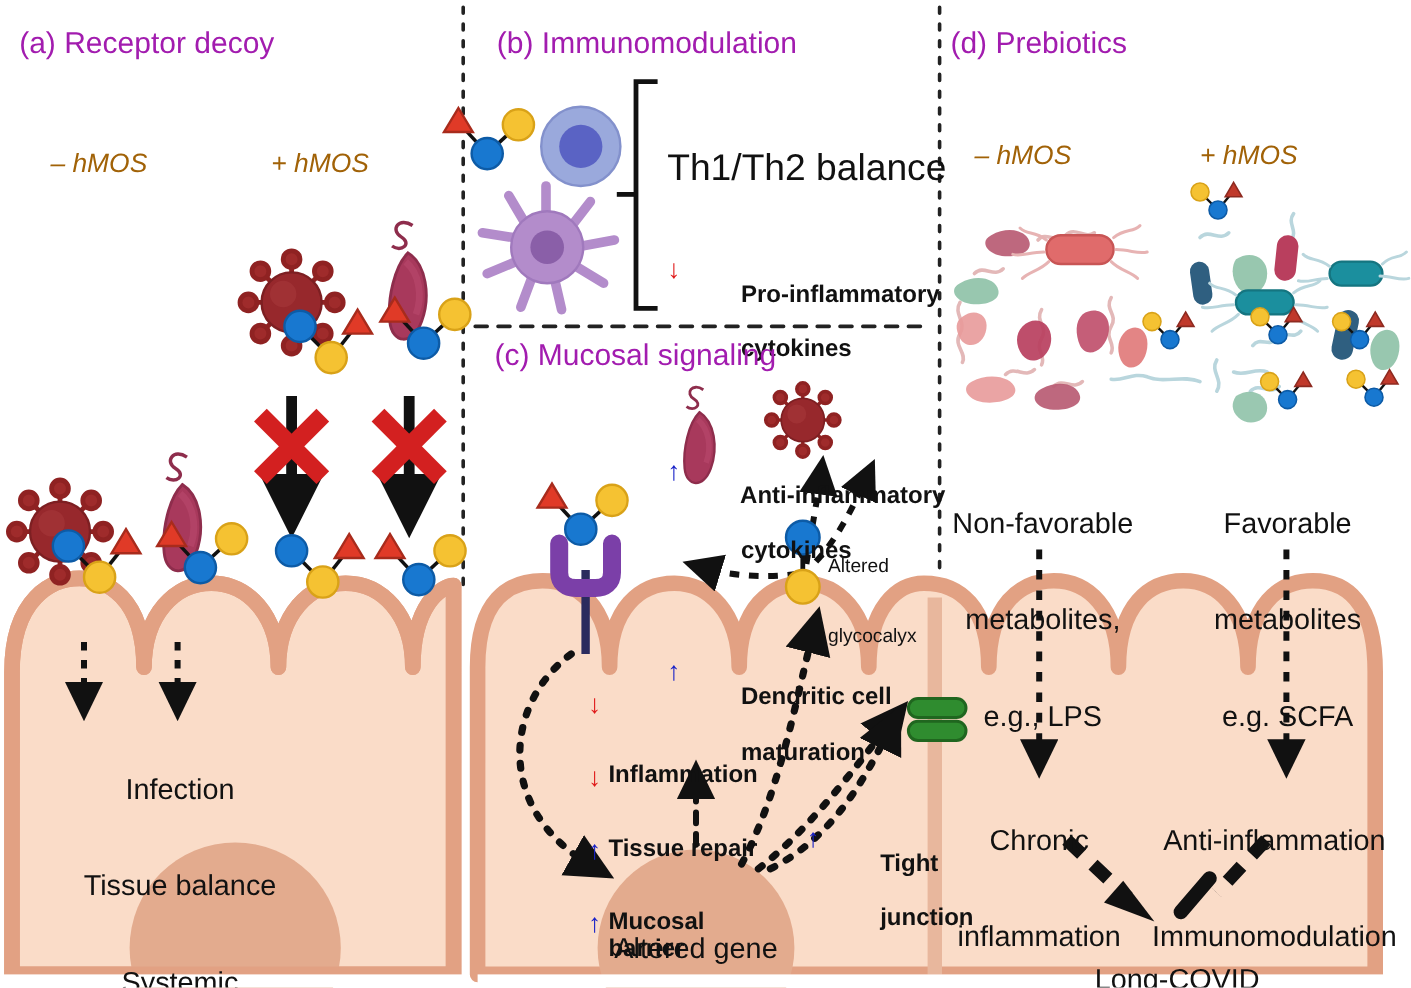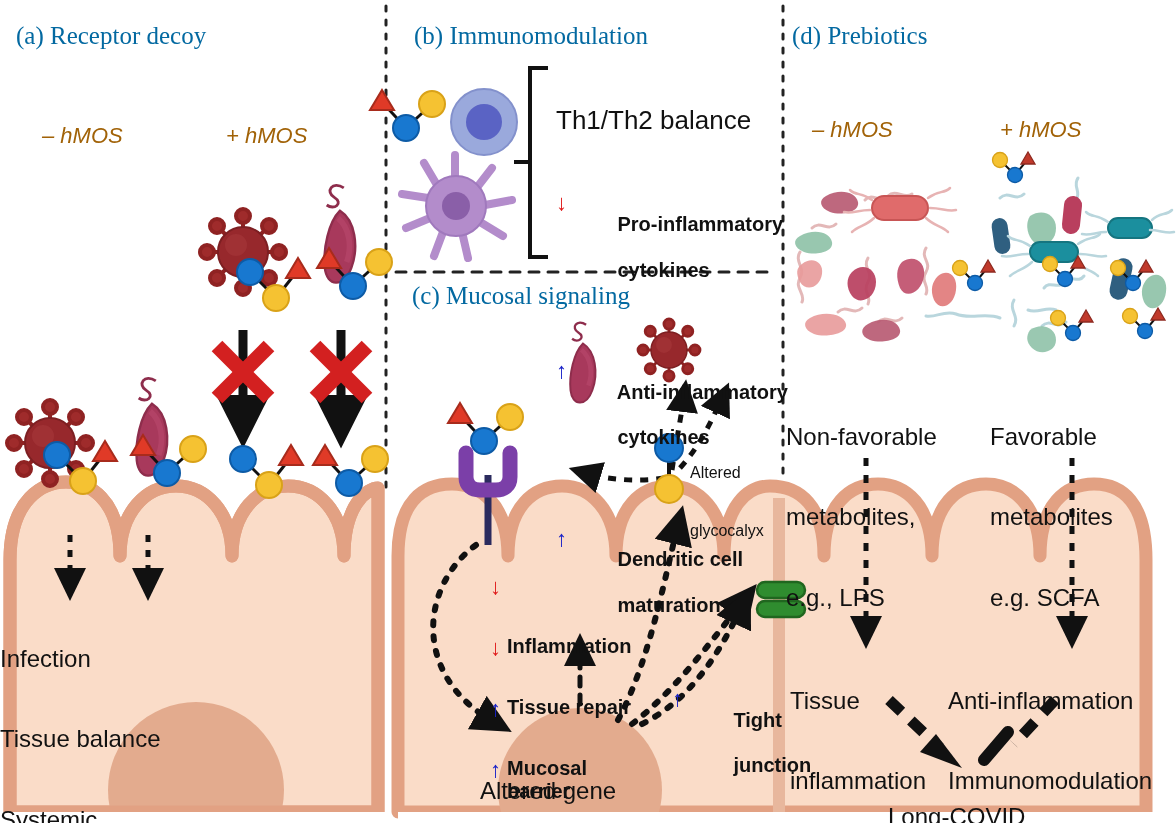--- a/index.html
+++ b/index.html
@@ -1,30 +1,30 @@
 <!DOCTYPE html>
 <html><head>
 <meta charset="utf-8">
 <style>
   html,body{margin:0;padding:0;background:#ffffff;}
   body{width:1176px;height:823px;position:relative;overflow:hidden;
        font-family:"Liberation Sans","DejaVu Sans",sans-serif;color:#111;}
   .stage{position:absolute;inset:0;width:1176px;height:823px;}
   svg.layer{position:absolute;left:0;top:0;width:1176px;height:823px;}
   .lbl{position:absolute;white-space:pre;line-height:1.12;}
-  .panel-title{font-size:25px;color:#0369a1;font-family:Liberation Serif, serif;}
+  .panel-title{font-size:25px;color:#a21caf;}
   .hmos-lbl{font-size:22px;color:#a16207;font-style:italic;}
   .body-txt{font-size:16px;color:#111;}
-  .body-txt-c{font-size:24px;color:#111;text-align:left;}
+  .body-txt-c{font-size:24px;color:#111;text-align:center;}
   .listrow{display:flex;align-items:flex-start;gap:6px;}
   .arrow-gly{font-size:22px;font-weight:bold;line-height:1.15;}
   .dn{color:#e01b1b;}
   .up{color:#1a23c8;}
   .bullet-txt{font-size:20px;line-height:1.14;font-weight:bold;}
-  .th-head{font-size:26px;line-height:1.14;}
+  .th-head{font-size:31px;line-height:1.14;margin-top:16px;}
 </style>
 </head>
 <body>
 
 <div class="stage">
 
   <svg class="layer" viewBox="0 0 1176 823">
     <defs>
 
       <g id="glycanA">
@@ -447,21 +447,21 @@
     <div>e.g., LPS</div>
   </div>
 
   <div class="lbl body-txt-c" style="left:990px;top:370px;width:166px;">
     <div>Favorable</div>
     <div>metabolites</div>
     <div>e.g. SCFA</div>
   </div>
 
   <div class="lbl body-txt-c" style="left:790px;top:634px;width:152px;">
-    <div>Tissue</div>
+    <div>Chronic</div>
     <div>inflammation</div>
   </div>
 
   <div class="lbl body-txt-c" style="left:948px;top:634px;width:228px;">
     <div>Anti-inflammation</div>
     <div>Immunomodulation</div>
   </div>
 
   <div class="lbl body-txt-c" style="left:888px;top:760px;width:186px;margin-top:44px;">Long-COVID</div>
 

